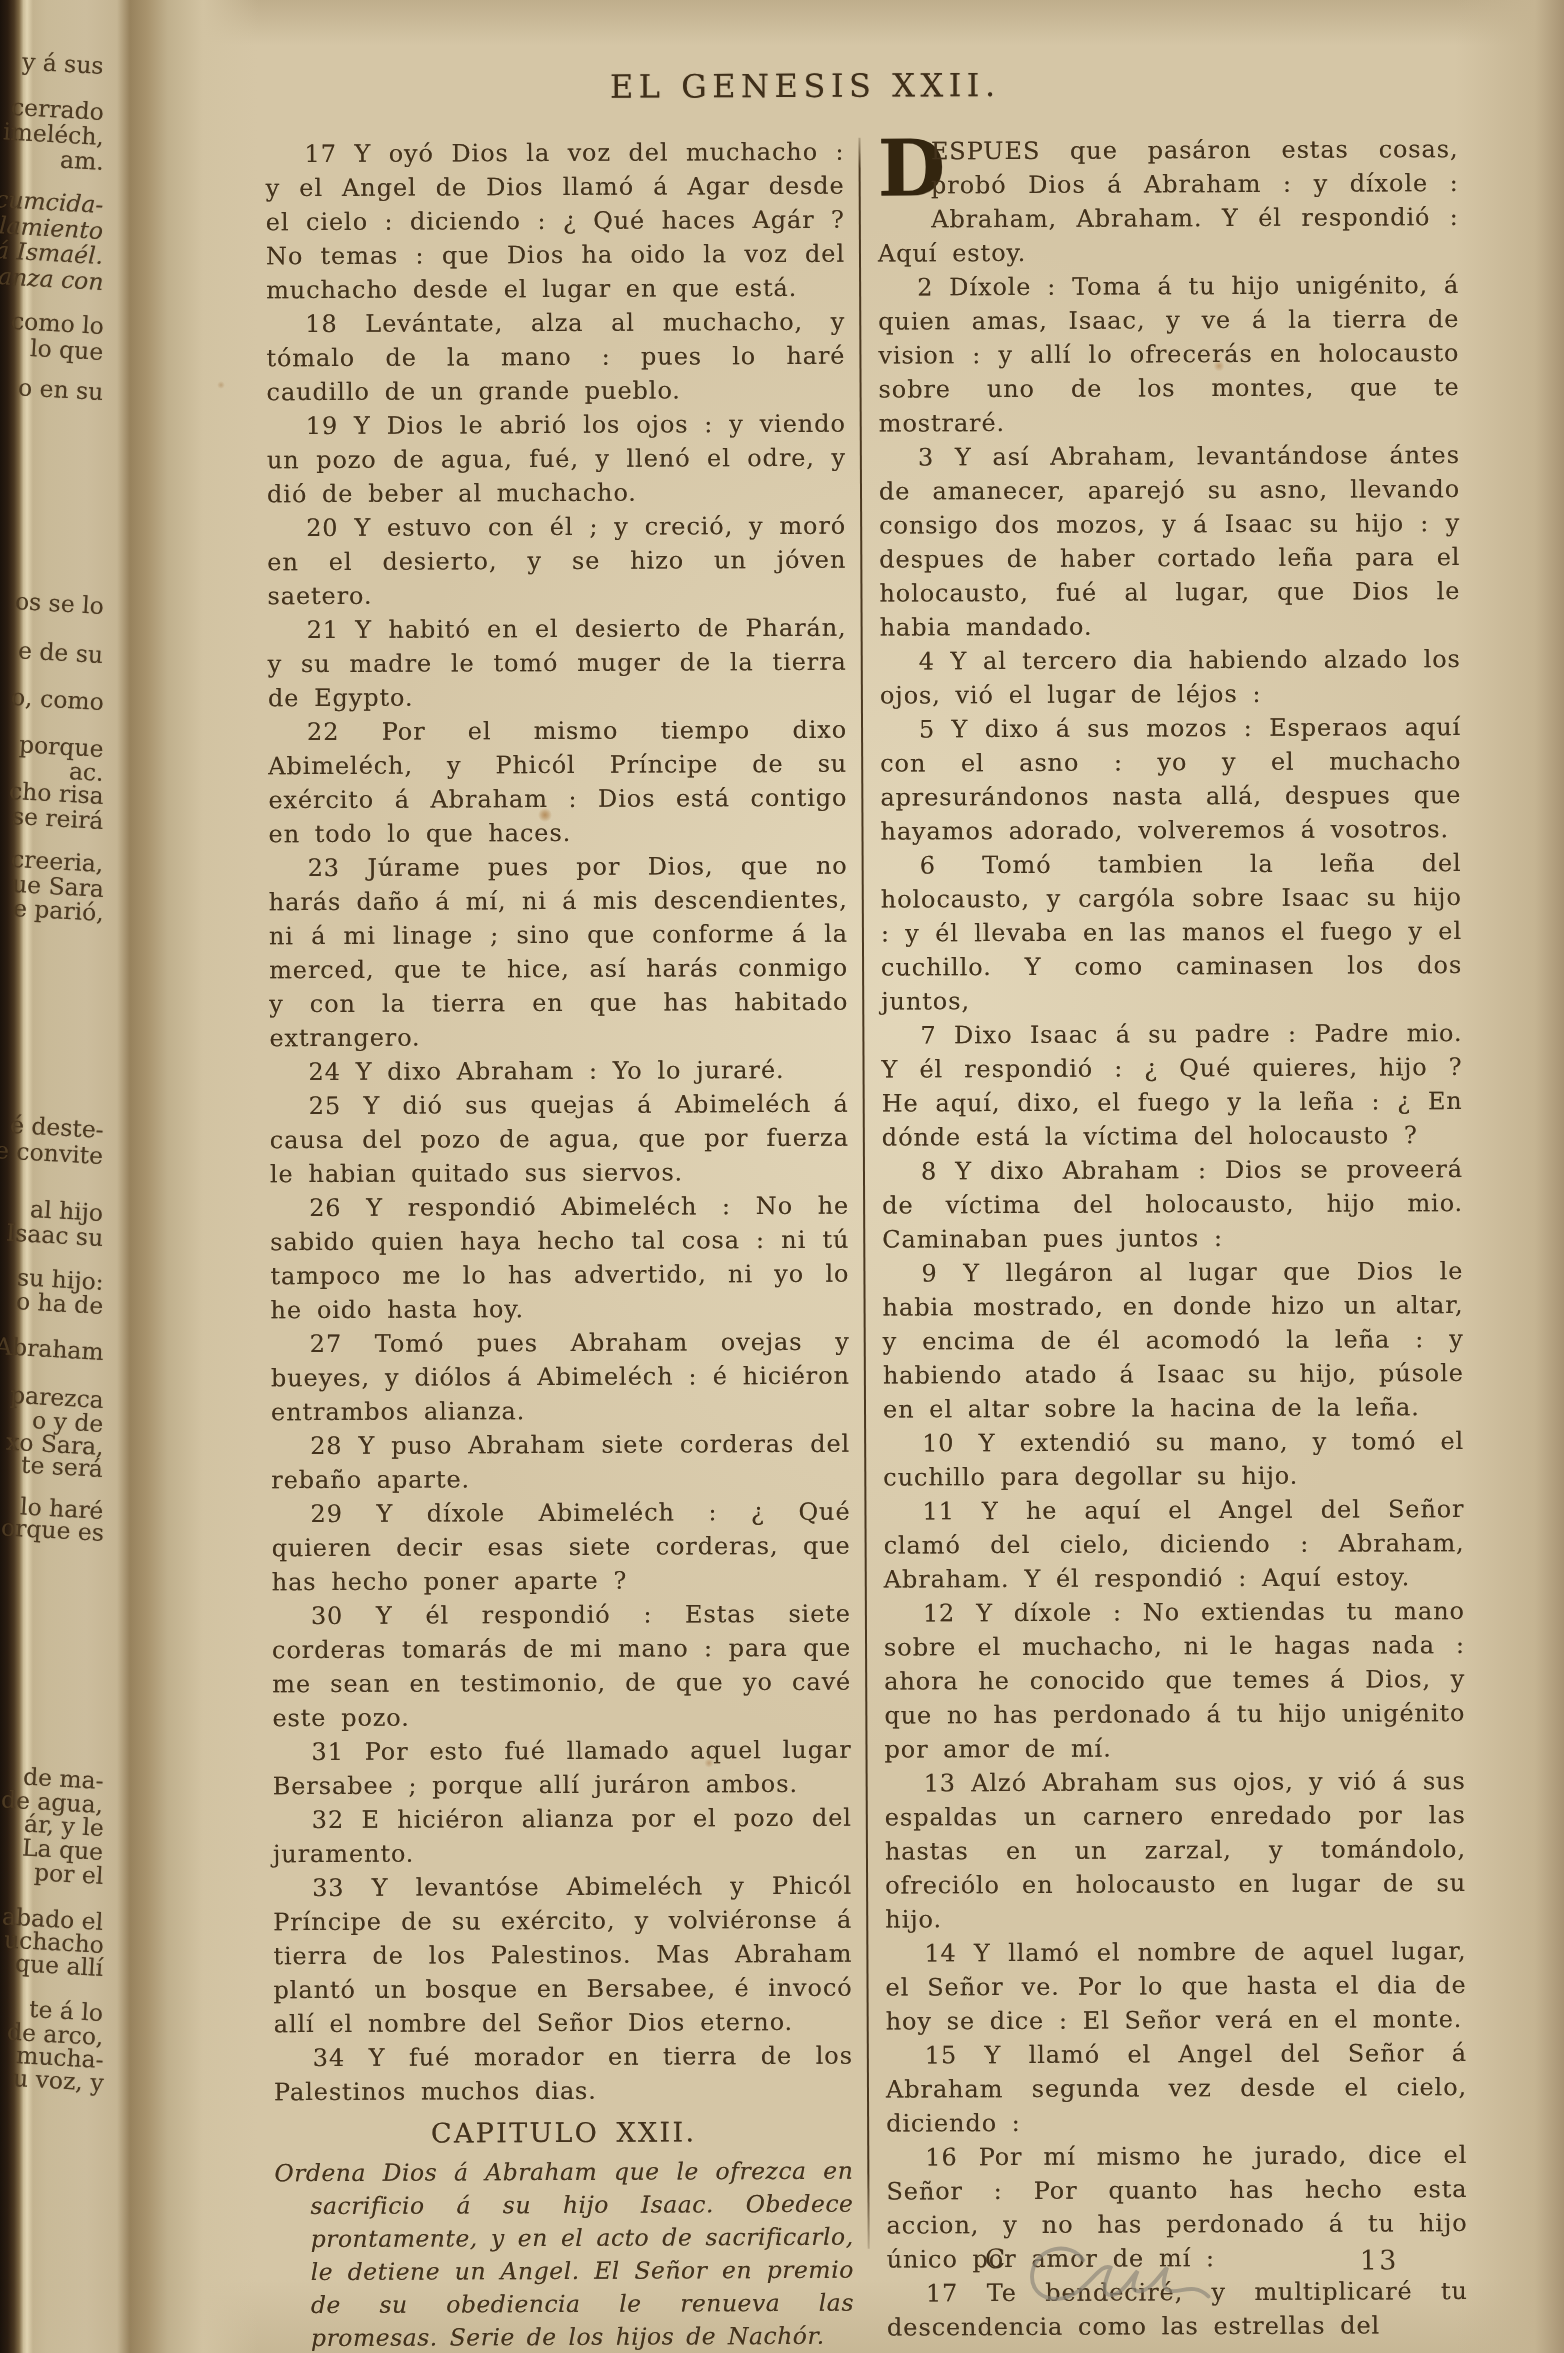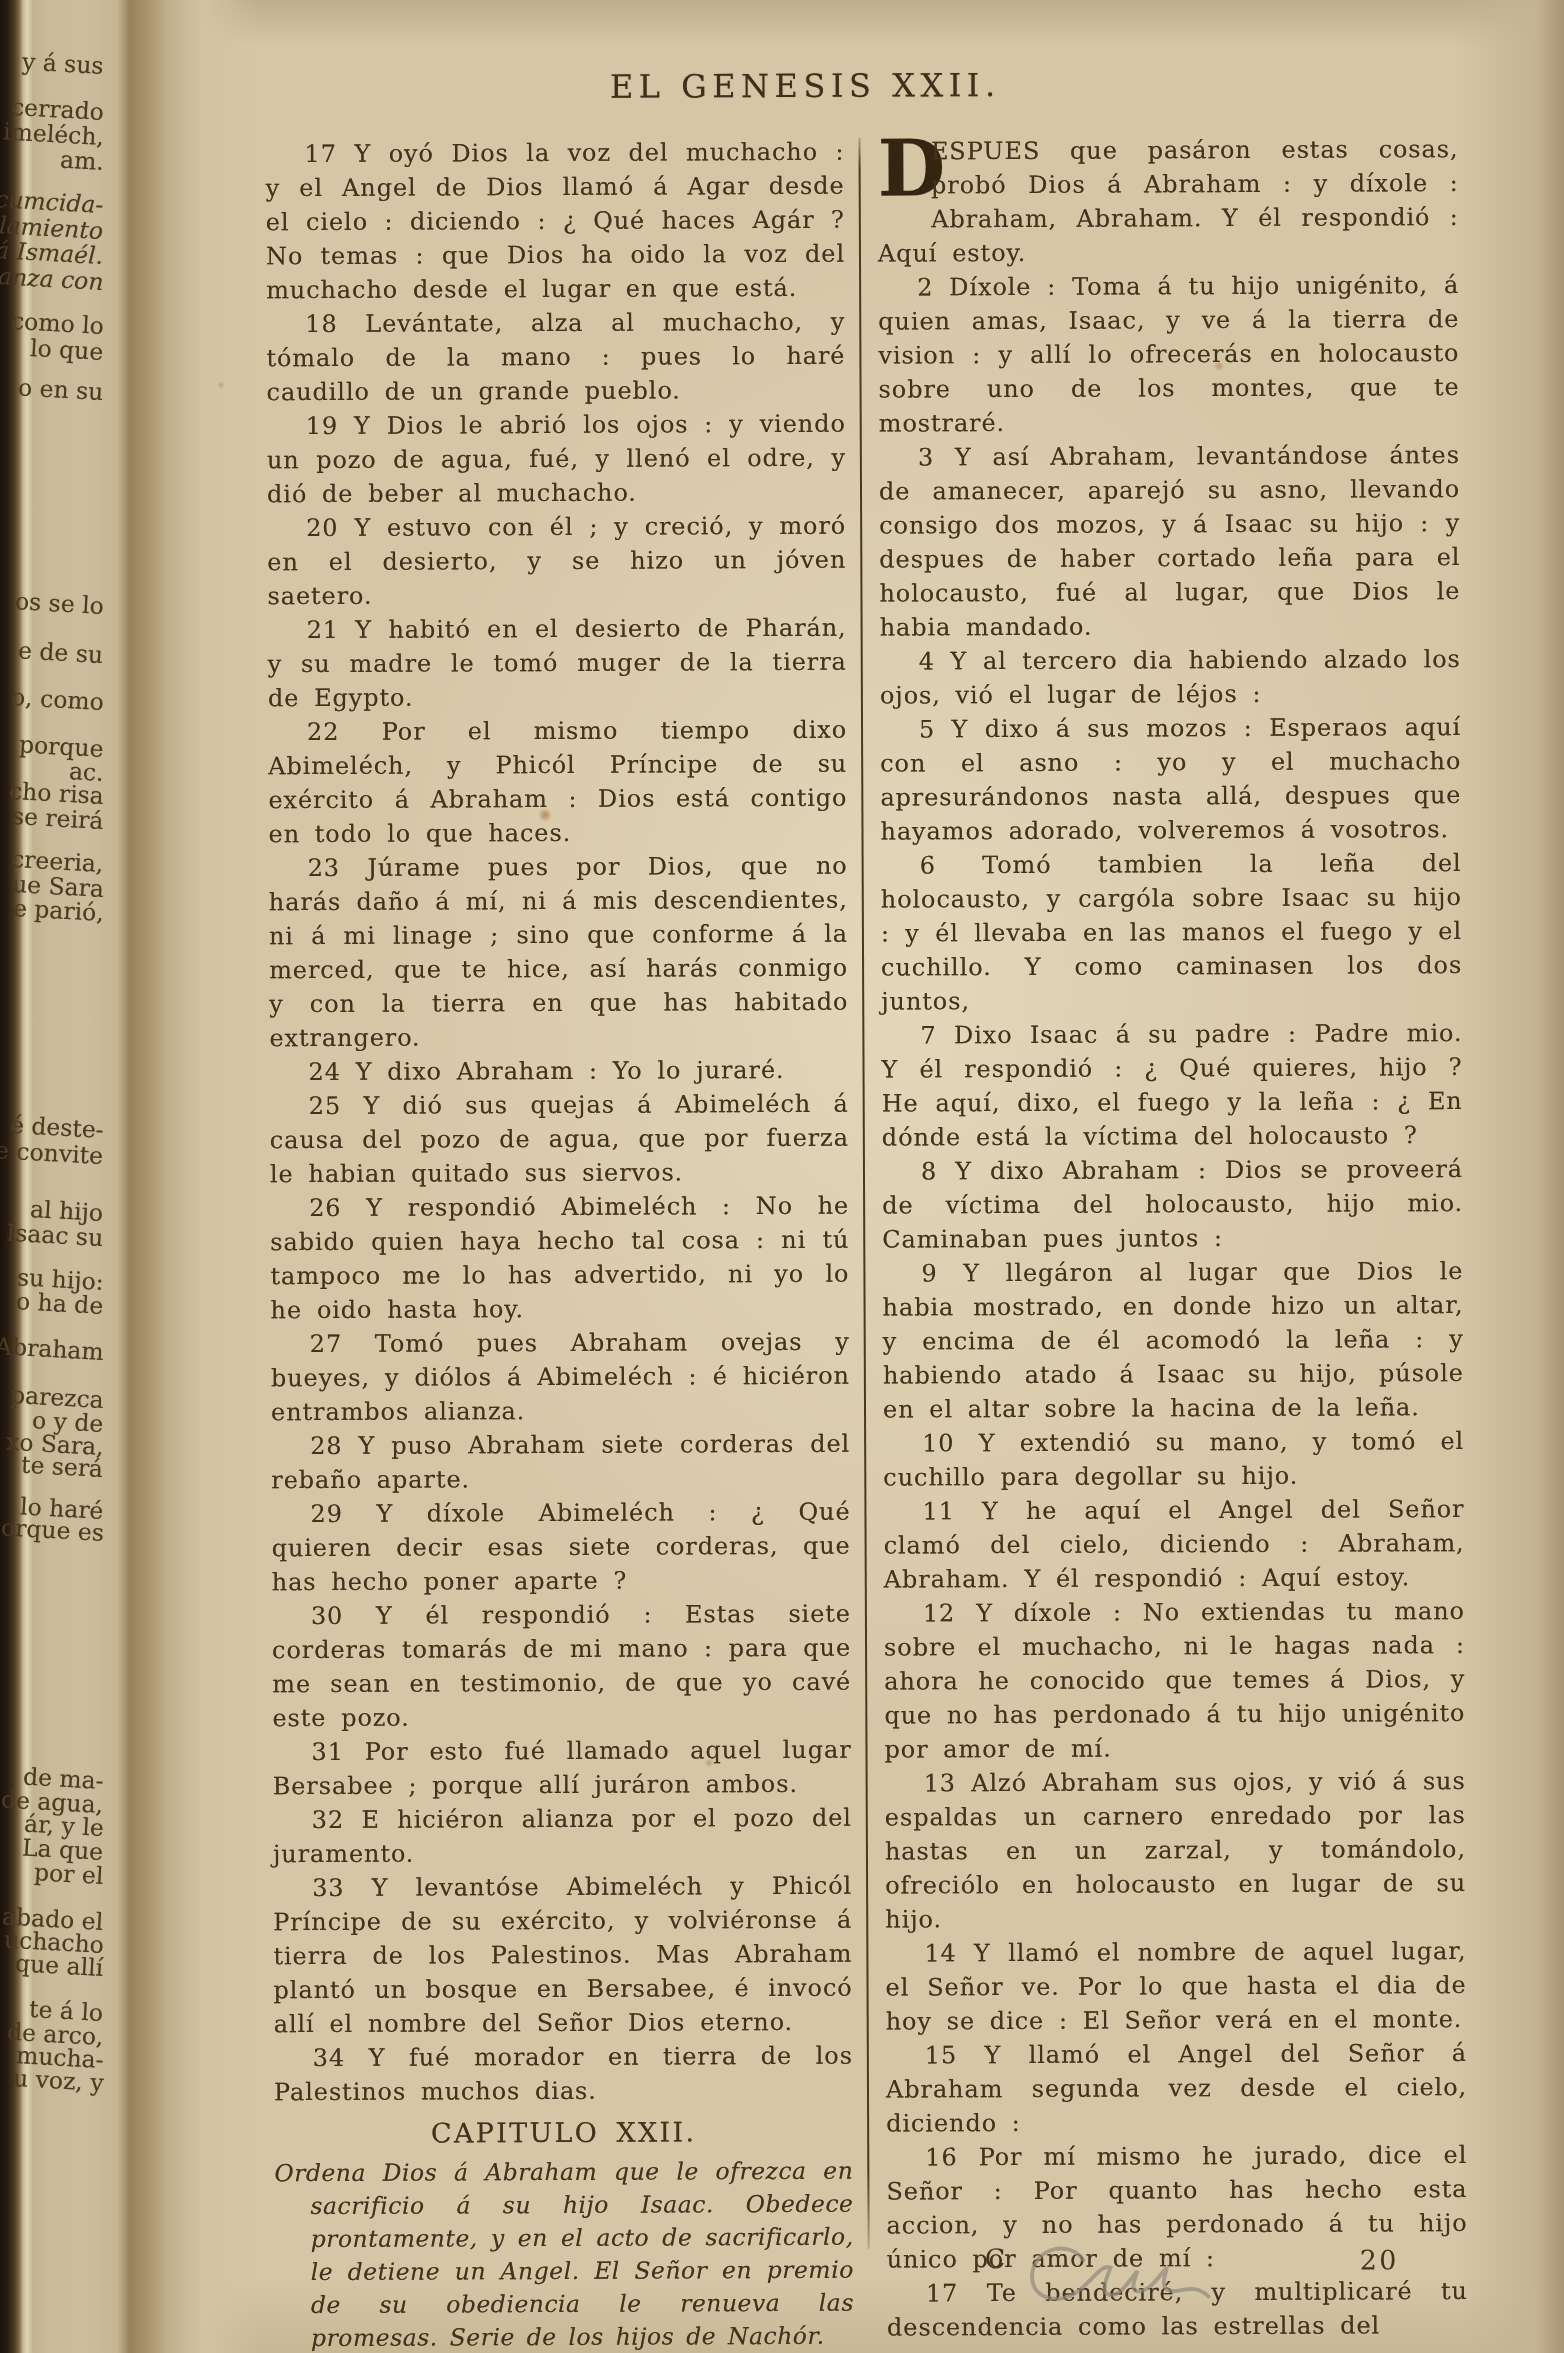--- a/index.html
+++ b/index.html
@@ -182,17 +182,17 @@
           <p class="verse">17 Te bendeciré, y multiplicaré tu descendencia como las estrellas del</p>
         </div>
     </div>
 
     <div class="sig">C</div>
 
     <svg class="scribble" width="219" height="90" viewBox="0 0 280 115" aria-hidden="true">
       <path d="M88,34 C74,8 30,12 22,44 C14,76 50,92 80,72 C100,58 112,40 122,46 C114,62 106,80 120,81 C134,82 146,62 156,53 C150,66 144,79 157,79 C171,79 184,60 194,51 C189,64 184,77 195,81 C208,86 226,72 244,92" fill="none" stroke="#8d877a" stroke-width="5" stroke-linecap="round" opacity="0.85"></path>
     </svg>
 
-    <div class="pageno">20</div>
+    <div class="pageno">13</div>
 
   </div>
 </div>
 
 
 </body></html>

